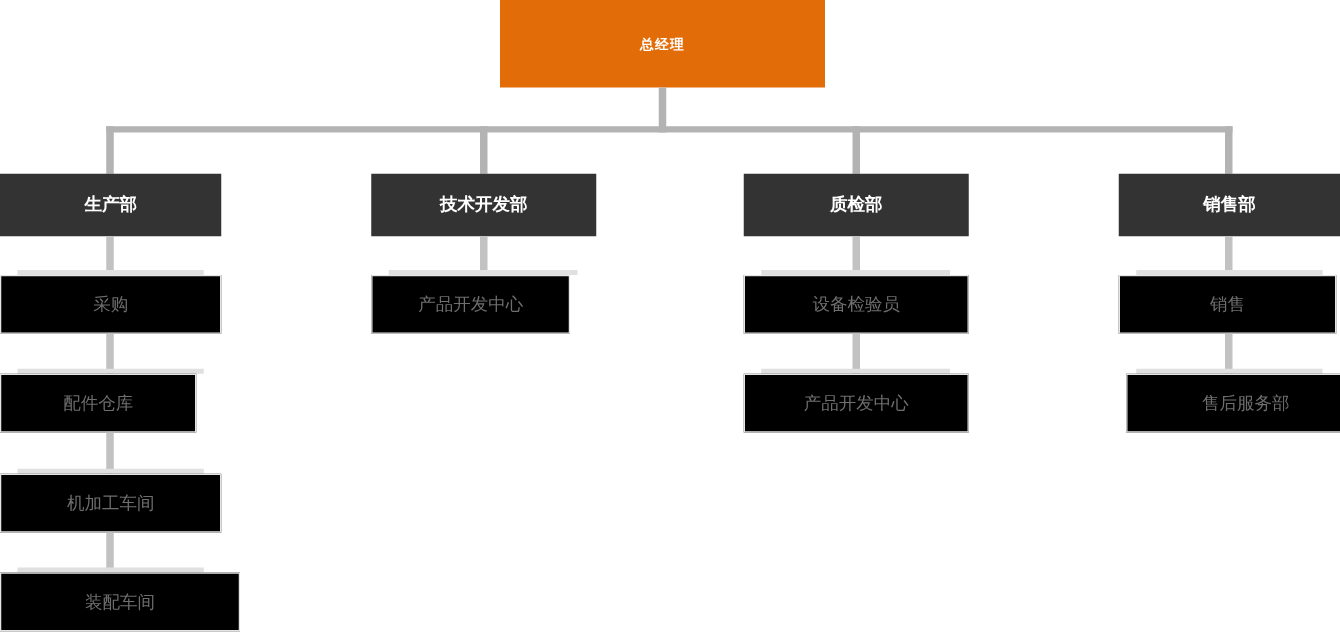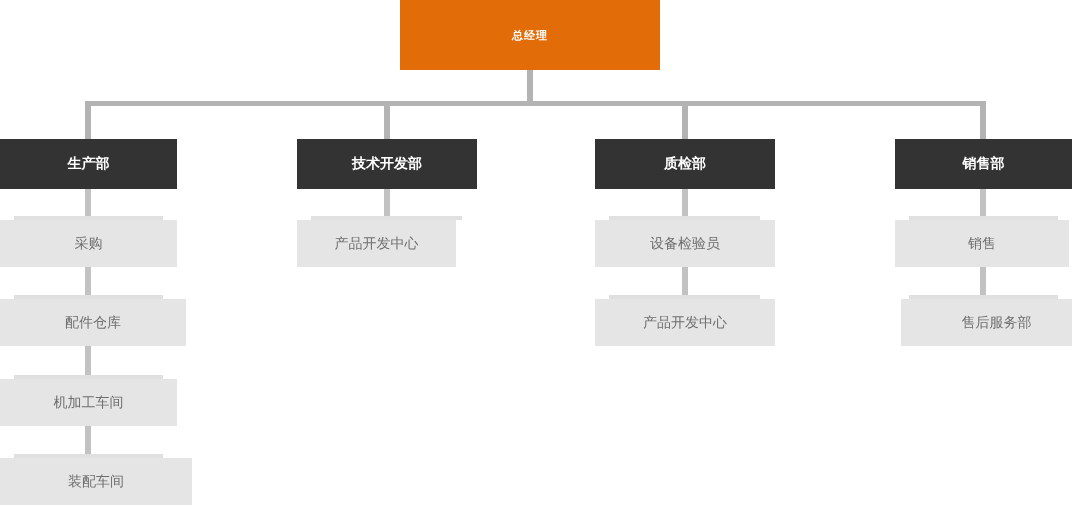--- a/index.html
+++ b/index.html
@@ -29,21 +29,21 @@
     font-weight: bold;
     letter-spacing: 1px;
   }
   .dept-node {
     background: var(--dept-bg, #333333);
     color: var(--dept-text, #ffffff);
     font-size: 14px;
     font-weight: bold;
   }
   .child-node {
-    background: #e5e5e5;
+    background: #000000;
     border: 1px solid var(--node-border, #E5E5E5);
     color: var(--node-text, #6E6E6E);
     font-size: 14px;
     font-weight: normal;
   }
   .conn {
     position: absolute;
     background: var(--connector, #B3B3B3);
   }
   .stub {
@@ -72,21 +72,21 @@
   <div class="node dept-node" style="left:0;top:139px;width:177px;height:50px;">生产部</div>
   <div class="node dept-node" style="left:595px;top:139px;width:180px;height:50px;">质检部</div>
   <div class="node dept-node" style="left:895px;top:139px;width:177px;height:50px;">销售部</div>
 
   <div class="conn stub" style="left:85px;top:189px;width:6px;height:31px;"></div>
   <div class="band" style="left:14px;top:216px;width:149px;height:4px;"></div>
   <div class="node child-node" style="left:0;top:220px;width:177px;height:47px;">采购</div>
 
   <div class="conn stub" style="left:85px;top:267px;width:6px;height:32px;"></div>
   <div class="band" style="left:14px;top:295px;width:149px;height:4px;"></div>
-  <div class="node child-node" style="left:0;top:299px;width:186px;height:47px;">配件仓库</div>
+  <div class="node child-node" style="left:0;top:299px;width:157px;height:47px;">配件仓库</div>
 
   <div class="conn stub" style="left:85px;top:346px;width:6px;height:33px;"></div>
   <div class="band" style="left:14px;top:375px;width:149px;height:4px;"></div>
   <div class="node child-node" style="left:0;top:379px;width:177px;height:47px;">机加工车间</div>
 
   <div class="conn stub" style="left:85px;top:426px;width:6px;height:32px;"></div>
   <div class="band" style="left:14px;top:454px;width:149px;height:4px;"></div>
   <div class="node child-node" style="left:0;top:458px;width:192px;height:47px;">装配车间</div>
 
   <div class="conn stub" style="left:384px;top:189px;width:6px;height:31px;"></div>

